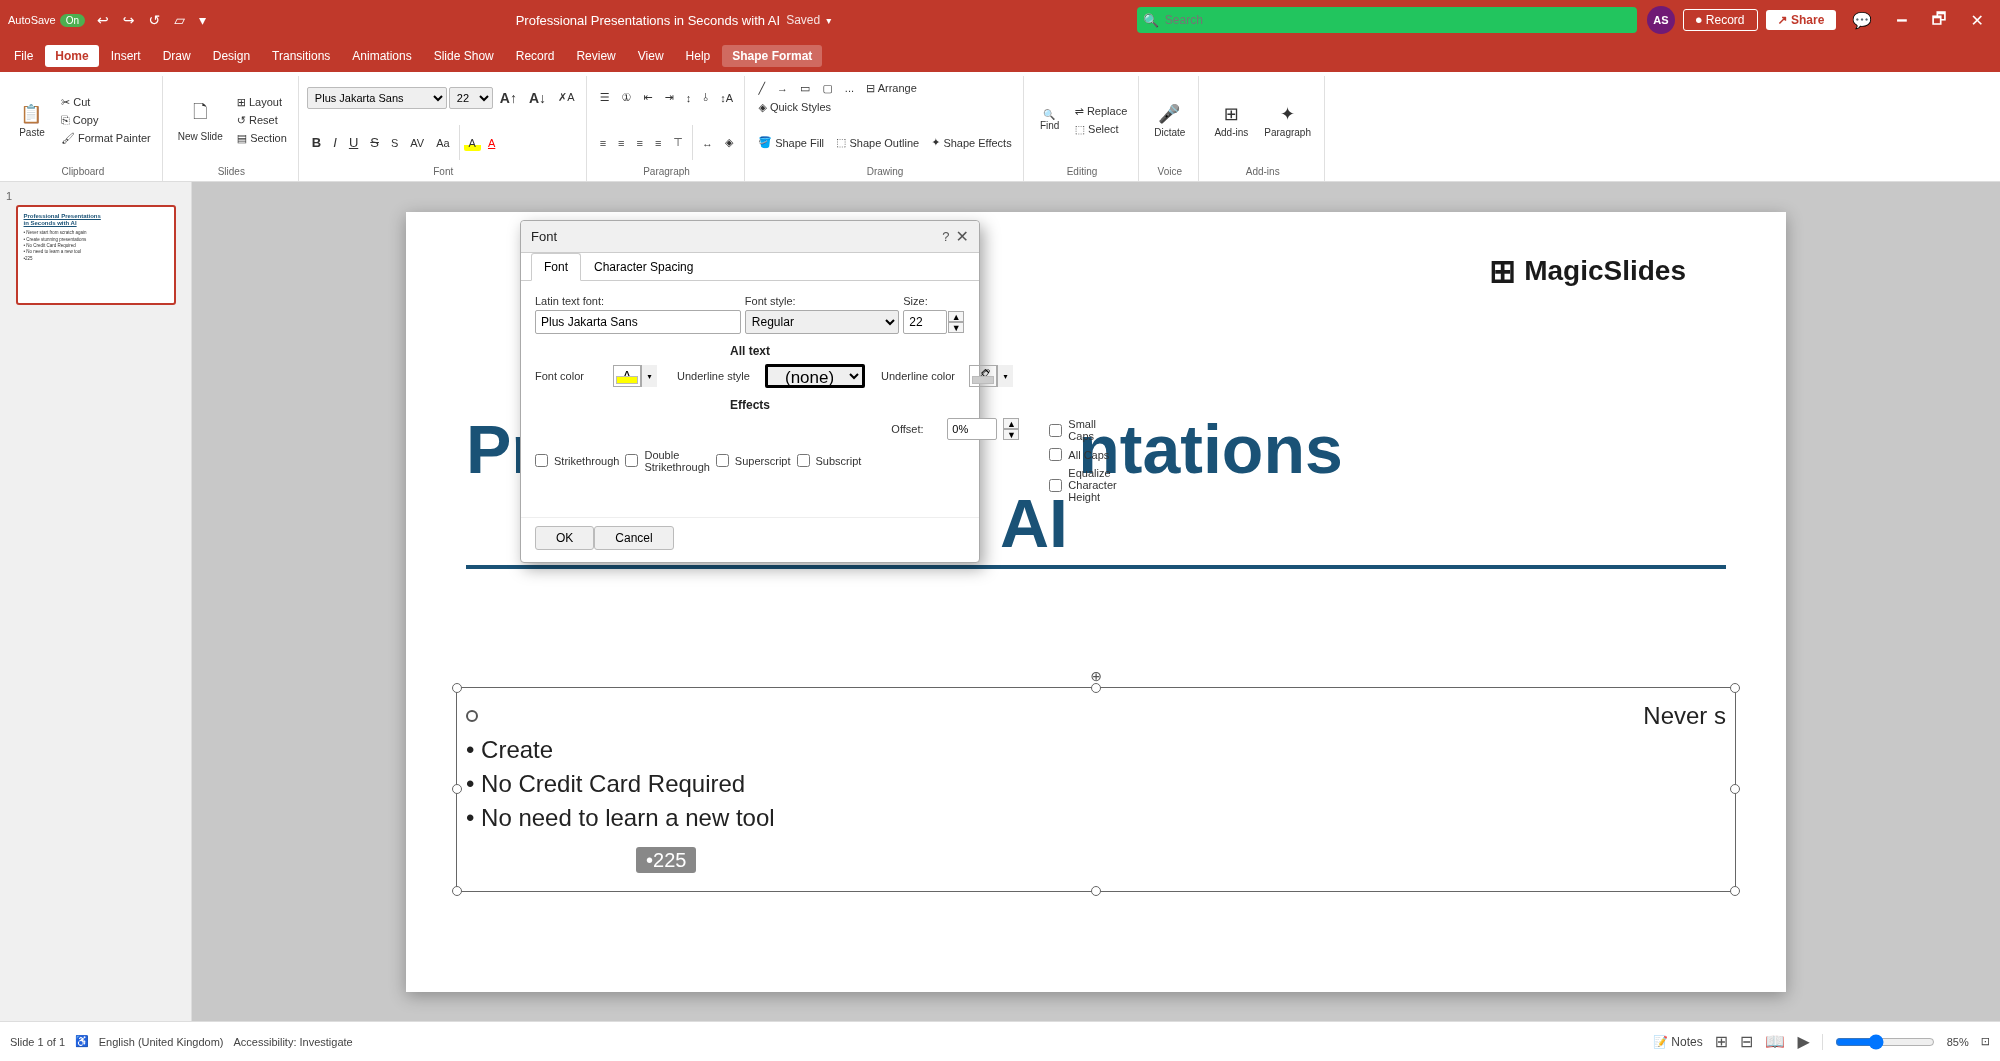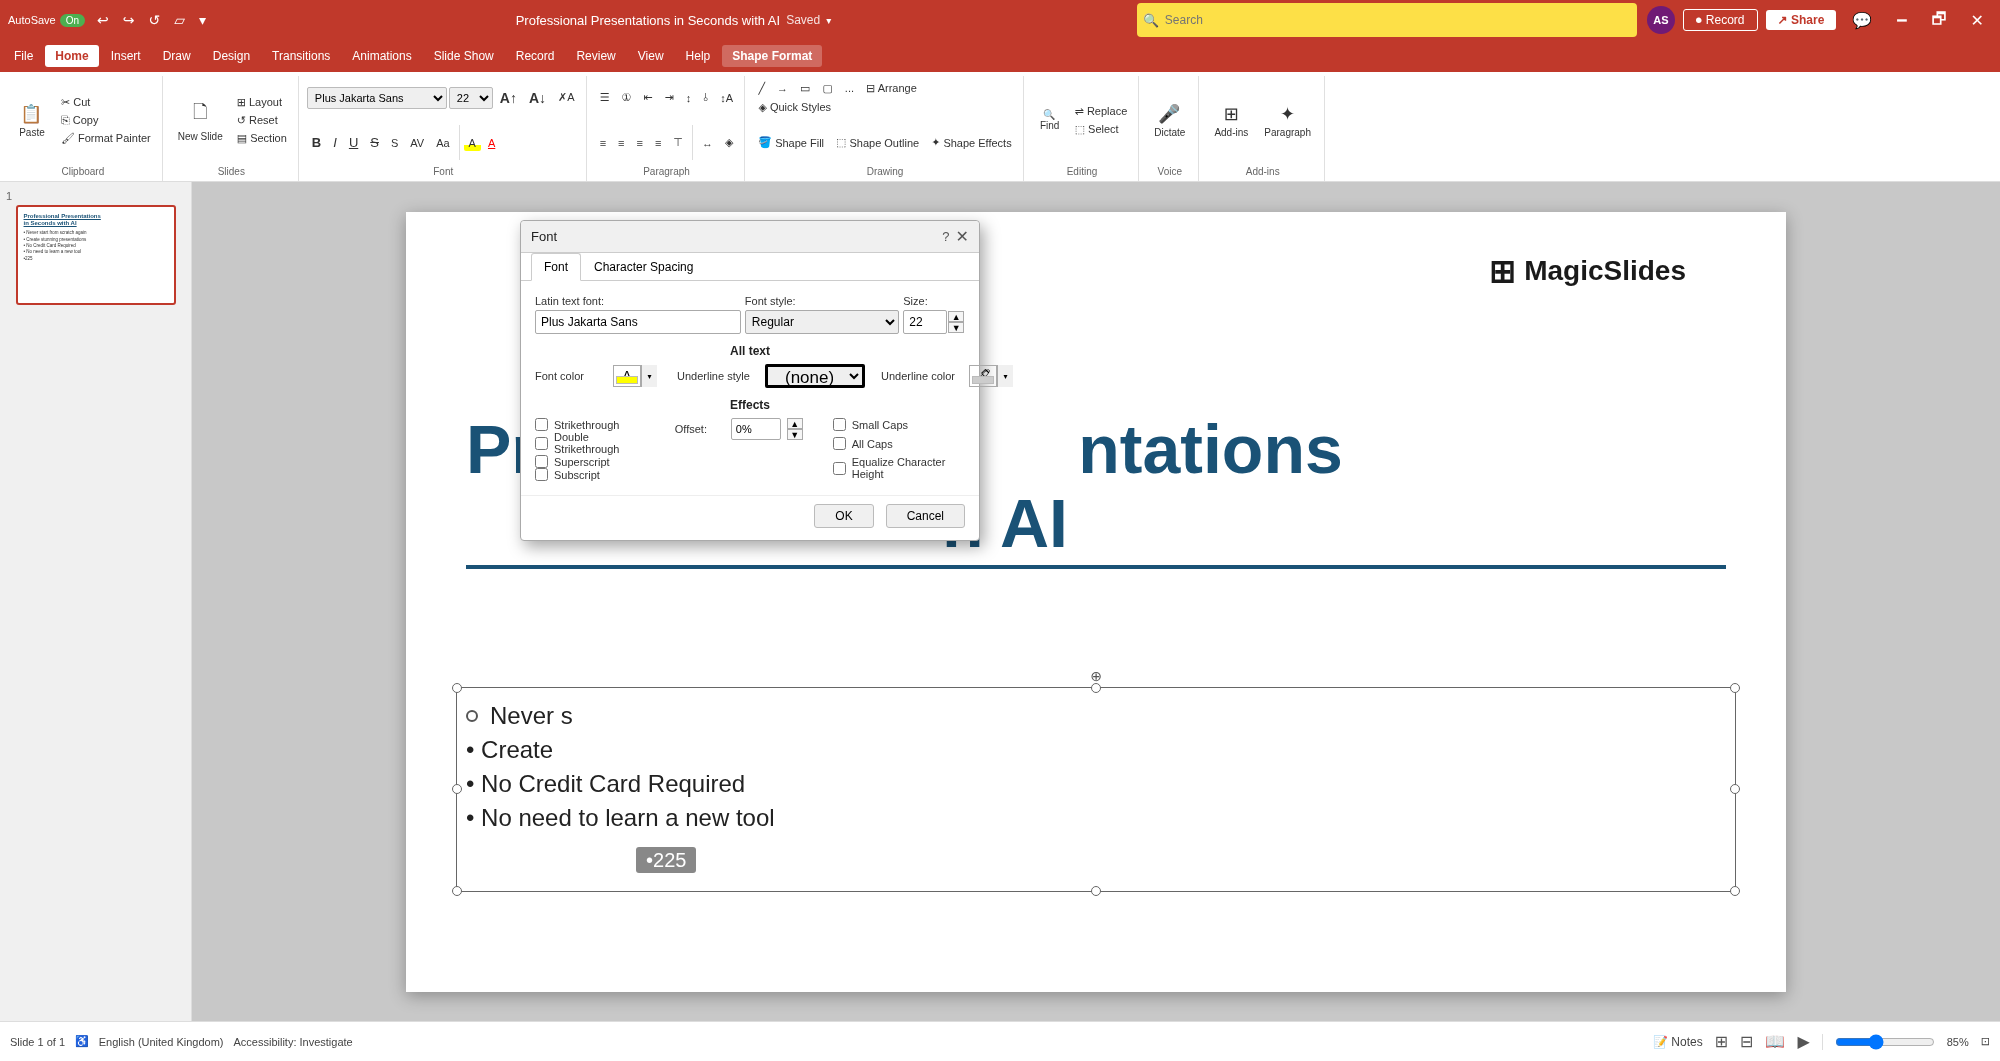--- a/index.html
+++ b/index.html
@@ -19,22 +19,22 @@
     }
     .toggle-on {
       background: #4caf50; border-radius: 10px; padding: 1px 6px; font-size: 10px; color: white;
     }
     .titlebar-icons { display: flex; gap: 6px; align-items: center; }
     .titlebar-icons span { cursor: pointer; font-size: 14px; color: white; padding: 2px 4px; }
     .title-center {
       flex: 1; text-align: center; font-size: 13px; color: white; display: flex; align-items: center; justify-content: center; gap: 6px;
     }
     .search-bar {
-      width: 500px; height: 34px; border-radius: 4px; border: none; padding: 0 10px 0 28px;
-      background: #fde047; font-size: 12px; color: #333;
+      width: 500px; height: 26px; border-radius: 4px; border: none; padding: 0 10px 0 28px;
+      background: #22c55e; font-size: 12px; color: #333;
     }
     .search-wrap { position: relative; display: inline-flex; align-items: center; }
     .search-wrap .search-icon { position: absolute; left: 7px; color: #888; font-size: 13px; }
     .titlebar-right { display: flex; align-items: center; gap: 8px; margin-left: 10px; }
     .user-avatar { background: #701a75; border-radius: 50%; width: 28px; height: 28px; display: flex; align-items: center; justify-content: center; font-size: 11px; color: white; font-weight: bold; }
     .win-btn { color: white; font-size: 16px; padding: 0 8px; cursor: pointer; }
     .record-btn-title {
       background: #c0392b; border: 1.5px solid white; color: white; padding: 3px 12px; border-radius: 3px; font-size: 12px; cursor: pointer; display: flex; align-items: center; gap: 4px;
     }
     .share-btn {
@@ -240,22 +240,21 @@
       width: 28px; height: 22px; border: 1px solid #aaa; cursor: pointer; display: flex; align-items: center; justify-content: center; font-size: 14px; position: relative;
     }
     .color-swatch { width: 22px; height: 8px; background: #ff0; border: 1px solid #bbb; position: absolute; bottom: 2px; left: 2px; }
     .color-dropdown { width: 16px; height: 22px; border: none; border-left: 1px solid #aaa; background: #f0f0f0; cursor: pointer; font-size: 8px; padding: 0 2px; }
     .effect-item { display: flex; align-items: center; gap: 6px; font-size: 11px; color: #333; }
     .effect-checkbox { width: 13px; height: 13px; border: 1px solid #888; cursor: pointer; flex-shrink: 0; }
     .offset-row { display: flex; align-items: center; gap: 6px; font-size: 11px; color: #333; }
     .offset-input { width: 50px; height: 22px; border: 1px solid #aaa; font-size: 11px; padding: 0 4px; border-radius: 2px; }
     .dialog-footer {
       display: flex;
-      justify-content: flex-end;
-      gap: 12px;
+      gap: 0;
       padding: 8px 14px 12px;
       border-top: 1px solid #eee;
     }
     .dialog-btn {
       padding: 4px 20px; font-size: 12px; border: 1px solid #bbb; cursor: pointer; border-radius: 3px; background: #f0f0f0;
     }
     .dialog-btn.primary { background: #f0f0f0; }
     .underline-row { display: flex; align-items: center; gap: 8px; }
     .underline-label { font-size: 11px; color: #333; min-width: 80px; }
     .underline-select { height: 24px; border: 3px solid #000000; font-size: 17px; border-radius: 2px; padding: 0 13px; }
@@ -507,21 +506,21 @@
         <span style="font-size:68px;font-weight:bold;color:#1a5276;">Pr</span><span style="visibility:hidden;font-size:68px;font-weight:bold;color:#1a5276;">ofessional Prese</span><span style="font-size:68px;font-weight:bold;color:#1a5276;">ntations</span>
         <div style="font-size:68px;font-weight:bold;color:#1a5276;">
           <span style="visibility:hidden;font-size:68px;">in Seconds wit</span><span>h AI</span>
         </div>
       </div>
 
       <div style="height:4px;background:#1a5276;width:100%;margin-top:4px;"></div>
     </div>
 
     <div style="position:absolute;top:490px;left:60px;right:60px;">
-      <div style="font-size:24px;color:#222;margin-bottom:6px;display:flex;align-items:center;gap:12px;">
+      <div style="font-size:24px;color:#222;margin-bottom:6px;display:flex;align-items:center;gap:12px;justify-content:space-between;">
         <span style="width:12px;height:12px;border:2px solid #555;border-radius:50%;display:inline-block;flex-shrink:0;"></span>
         <span>Never s</span>
       </div>
       <div style="font-size:24px;color:#222;margin-bottom:6px;">
         <span>• Create</span>
       </div>
       <div style="font-size:24px;color:#222;margin-bottom:6px;">
         <span>• No Credit Card Required</span>
       </div>
       <div style="font-size:24px;color:#222;margin-bottom:6px;">
@@ -607,21 +606,21 @@
       <div style="display:flex;">
         <div class="color-btn">
           🖊<div class="color-swatch" style="background:#ccc;"></div>
         </div>
         <button class="color-dropdown">▾</button>
       </div>
     </div>
 
     <div class="section-label">Effects</div>
     <div style="display:flex;gap:30px;">
-      <div style="display:flex;flex-direction:column;">
+      <div style="display:flex;flex-direction:row;gap:6px;">
         <div class="effect-item">
           <input type="checkbox" class="effect-checkbox" style="">
           <span>Strikethrough</span>
         </div>
         <div class="effect-item">
           <input type="checkbox" class="effect-checkbox" style="">
           <span>Double Strikethrough</span>
         </div>
         <div class="effect-item">
           <input type="checkbox" class="effect-checkbox" style="">

